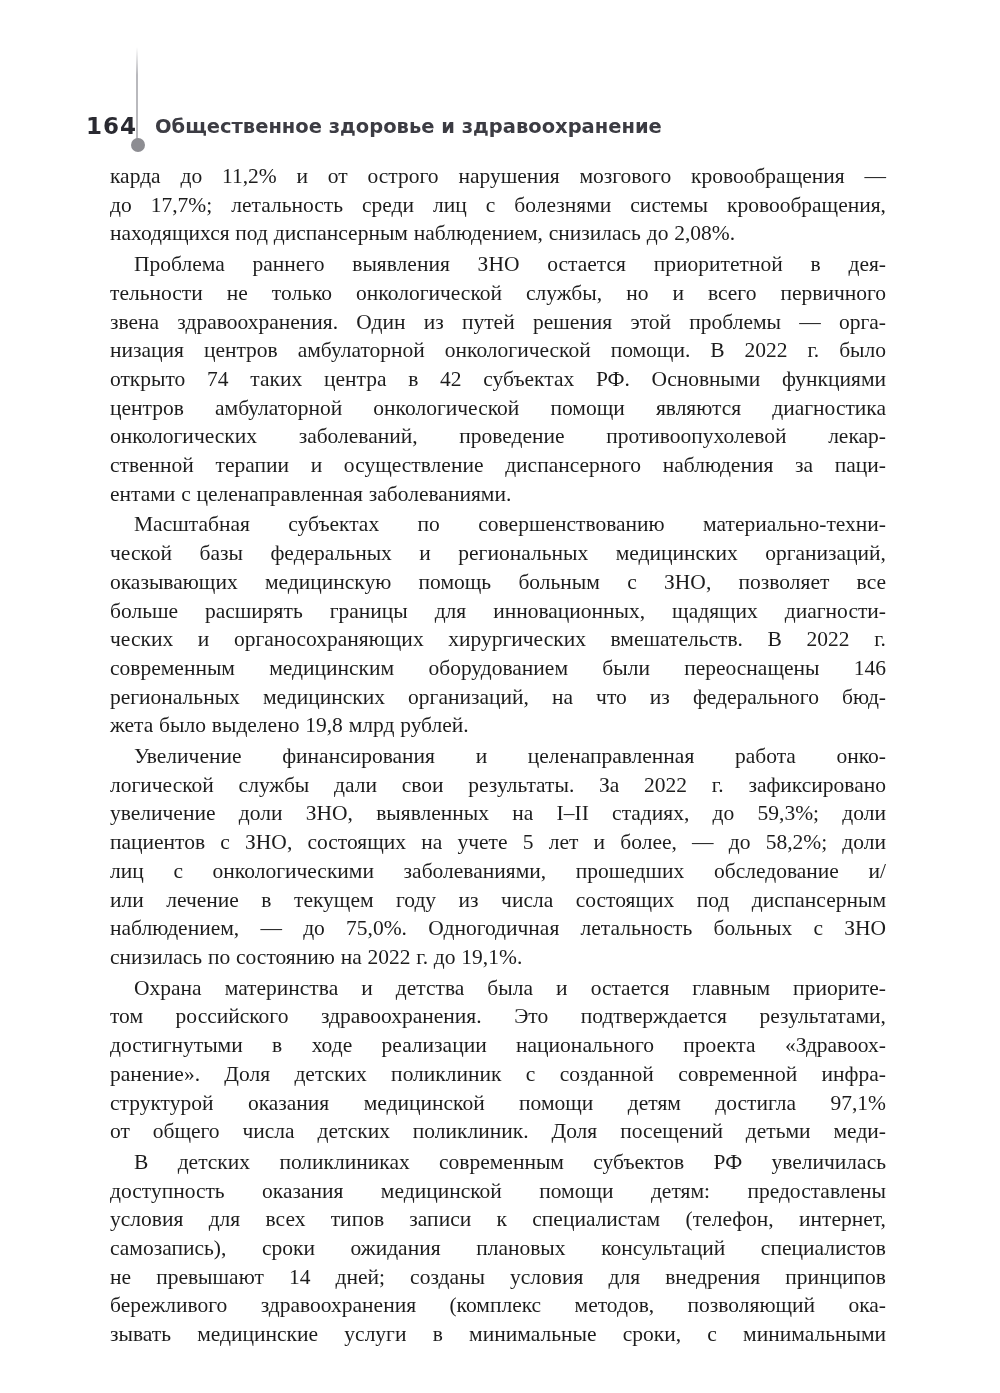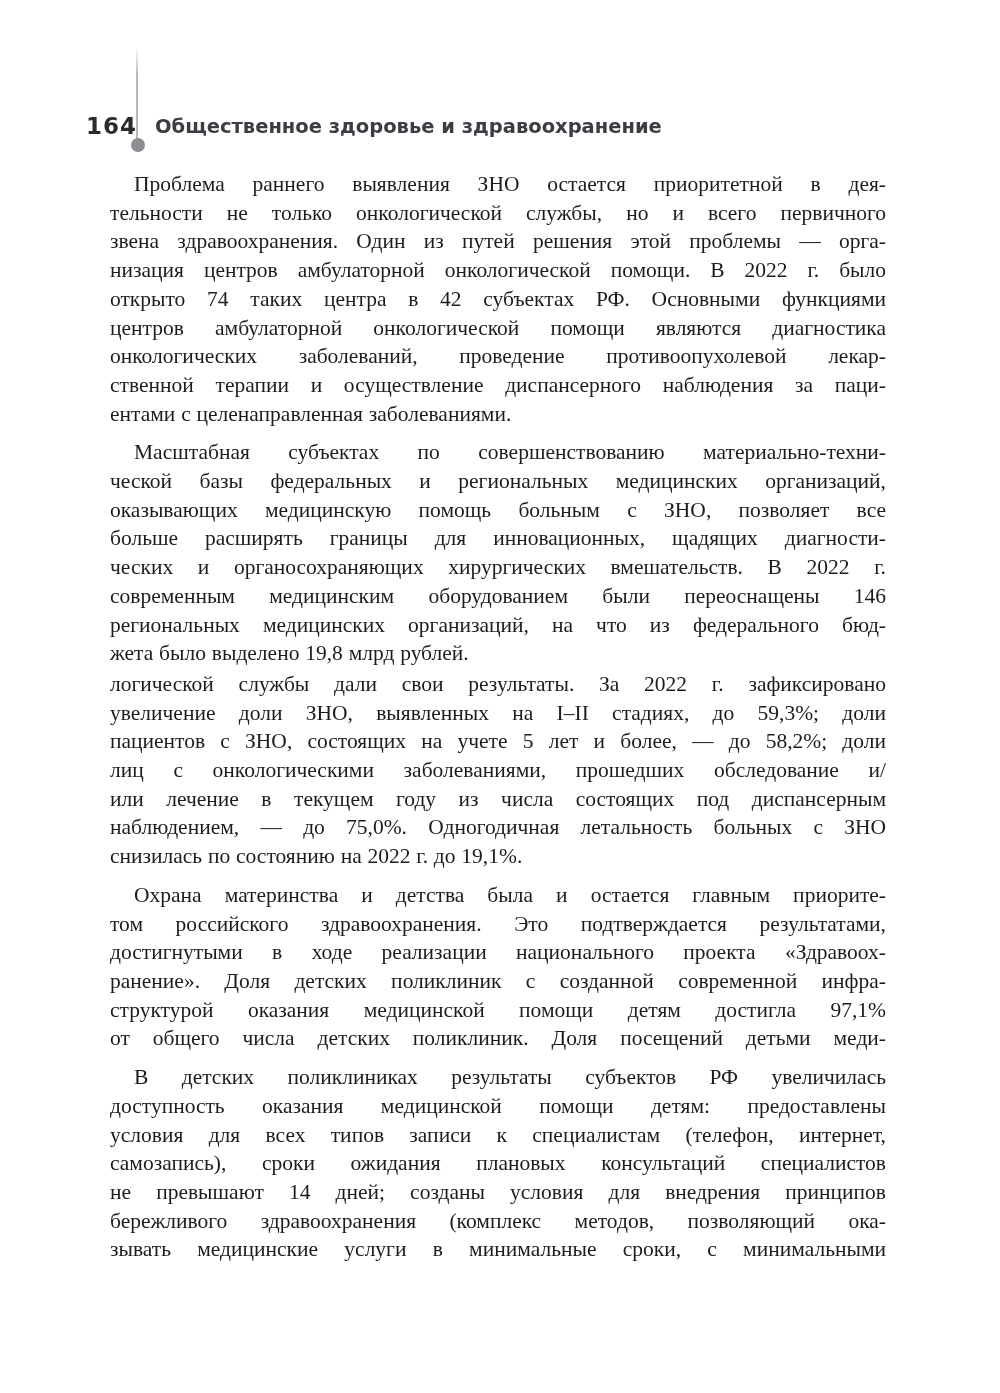--- a/index.html
+++ b/index.html
@@ -66,31 +66,36 @@
     font-size: 21.5px;
     line-height: 26.7px;
     color: var(--body-text);
   }
   .line {
     text-align: justify;
     text-align-last: justify;
     word-spacing: 0.02em;
   }
   .line-end { text-align-last: left; }
-  .line-indent { text-indent: 24px; margin-top: 8px; }
+  .line-indent { text-indent: 24px; }
 </style>
 </head>
 <body>
 
 <div class="page">
   <div class="header-line"></div>
   <div class="header-dot"></div>
   <span class="page-number">164</span>
   <span class="running-title">Общественное здоровье и здравоохранение</span>
   <main class="body-text" id="body-text">
+      <div class="para">
+        <div class="line">карда до 11,2% и от острого нарушения мозгового кровообращения —</div>
+        <div class="line">до 17,7%; летальность среди лиц с болезнями системы кровообращения,</div>
+        <div class="line line-end">находящихся под диспансерным наблюдением, снизилась до 2,08%.</div>
+      </div>
       <div class="para">
         <div class="line line-indent">Проблема раннего выявления ЗНО остается приоритетной в дея-</div>
         <div class="line">тельности не только онкологической службы, но и всего первичного</div>
         <div class="line">звена здравоохранения. Один из путей решения этой проблемы — орга-</div>
         <div class="line">низация центров амбулаторной онкологической помощи. В 2022 г. было</div>
         <div class="line">открыто 74 таких центра в 42 субъектах РФ. Основными функциями</div>
         <div class="line">центров амбулаторной онкологической помощи являются диагностика</div>
         <div class="line">онкологических заболеваний, проведение противоопухолевой лекар-</div>
         <div class="line">ственной терапии и осуществление диспансерного наблюдения за паци-</div>
         <div class="line line-end">ентами с целенаправленная заболеваниями.</div>
@@ -99,38 +104,39 @@
         <div class="line line-indent">Масштабная субъектах по совершенствованию материально-техни-</div>
         <div class="line">ческой базы федеральных и региональных медицинских организаций,</div>
         <div class="line">оказывающих медицинскую помощь больным с ЗНО, позволяет все</div>
         <div class="line">больше расширять границы для инновационных, щадящих диагности-</div>
         <div class="line">ческих и органосохраняющих хирургических вмешательств. В 2022 г.</div>
         <div class="line">современным медицинским оборудованием были переоснащены 146</div>
         <div class="line">региональных медицинских организаций, на что из федерального бюд-</div>
         <div class="line line-end">жета было выделено 19,8 млрд рублей.</div>
       </div>
       <div class="para">
+        <div class="line line-indent">Увеличение финансирования и целенаправленная работа онко-</div>
         <div class="line">логической службы дали свои результаты. За 2022 г. зафиксировано</div>
         <div class="line">увеличение доли ЗНО, выявленных на I–II стадиях, до 59,3%; доли</div>
         <div class="line">пациентов с ЗНО, состоящих на учете 5 лет и более, — до 58,2%; доли</div>
         <div class="line">лиц с онкологическими заболеваниями, прошедших обследование и/</div>
         <div class="line">или лечение в текущем году из числа состоящих под диспансерным</div>
         <div class="line">наблюдением, — до 75,0%. Одногодичная летальность больных с ЗНО</div>
         <div class="line line-end">снизилась по состоянию на 2022 г. до 19,1%.</div>
       </div>
       <div class="para">
         <div class="line line-indent">Охрана материнства и детства была и остается главным приорите-</div>
         <div class="line">том российского здравоохранения. Это подтверждается результатами,</div>
         <div class="line">достигнутыми в ходе реализации национального проекта «Здравоох-</div>
         <div class="line">ранение». Доля детских поликлиник с созданной современной инфра-</div>
         <div class="line">структурой оказания медицинской помощи детям достигла 97,1%</div>
         <div class="line">от общего числа детских поликлиник. Доля посещений детьми меди-</div>
       </div>
       <div class="para">
-        <div class="line line-indent">В детских поликлиниках результаты субъектов РФ увеличилась</div>
+        <div class="line line-indent">В детских поликлиниках современным субъектов РФ увеличилась</div>
         <div class="line">доступность оказания медицинской помощи детям: предоставлены</div>
         <div class="line">условия для всех типов записи к специалистам (телефон, интернет,</div>
         <div class="line">самозапись), сроки ожидания плановых консультаций специалистов</div>
         <div class="line">не превышают 14 дней; созданы условия для внедрения принципов</div>
         <div class="line">бережливого здравоохранения (комплекс методов, позволяющий ока-</div>
         <div class="line">зывать медицинские услуги в минимальные сроки, с минимальными</div>
       </div>
     </main>
 </div>
 

